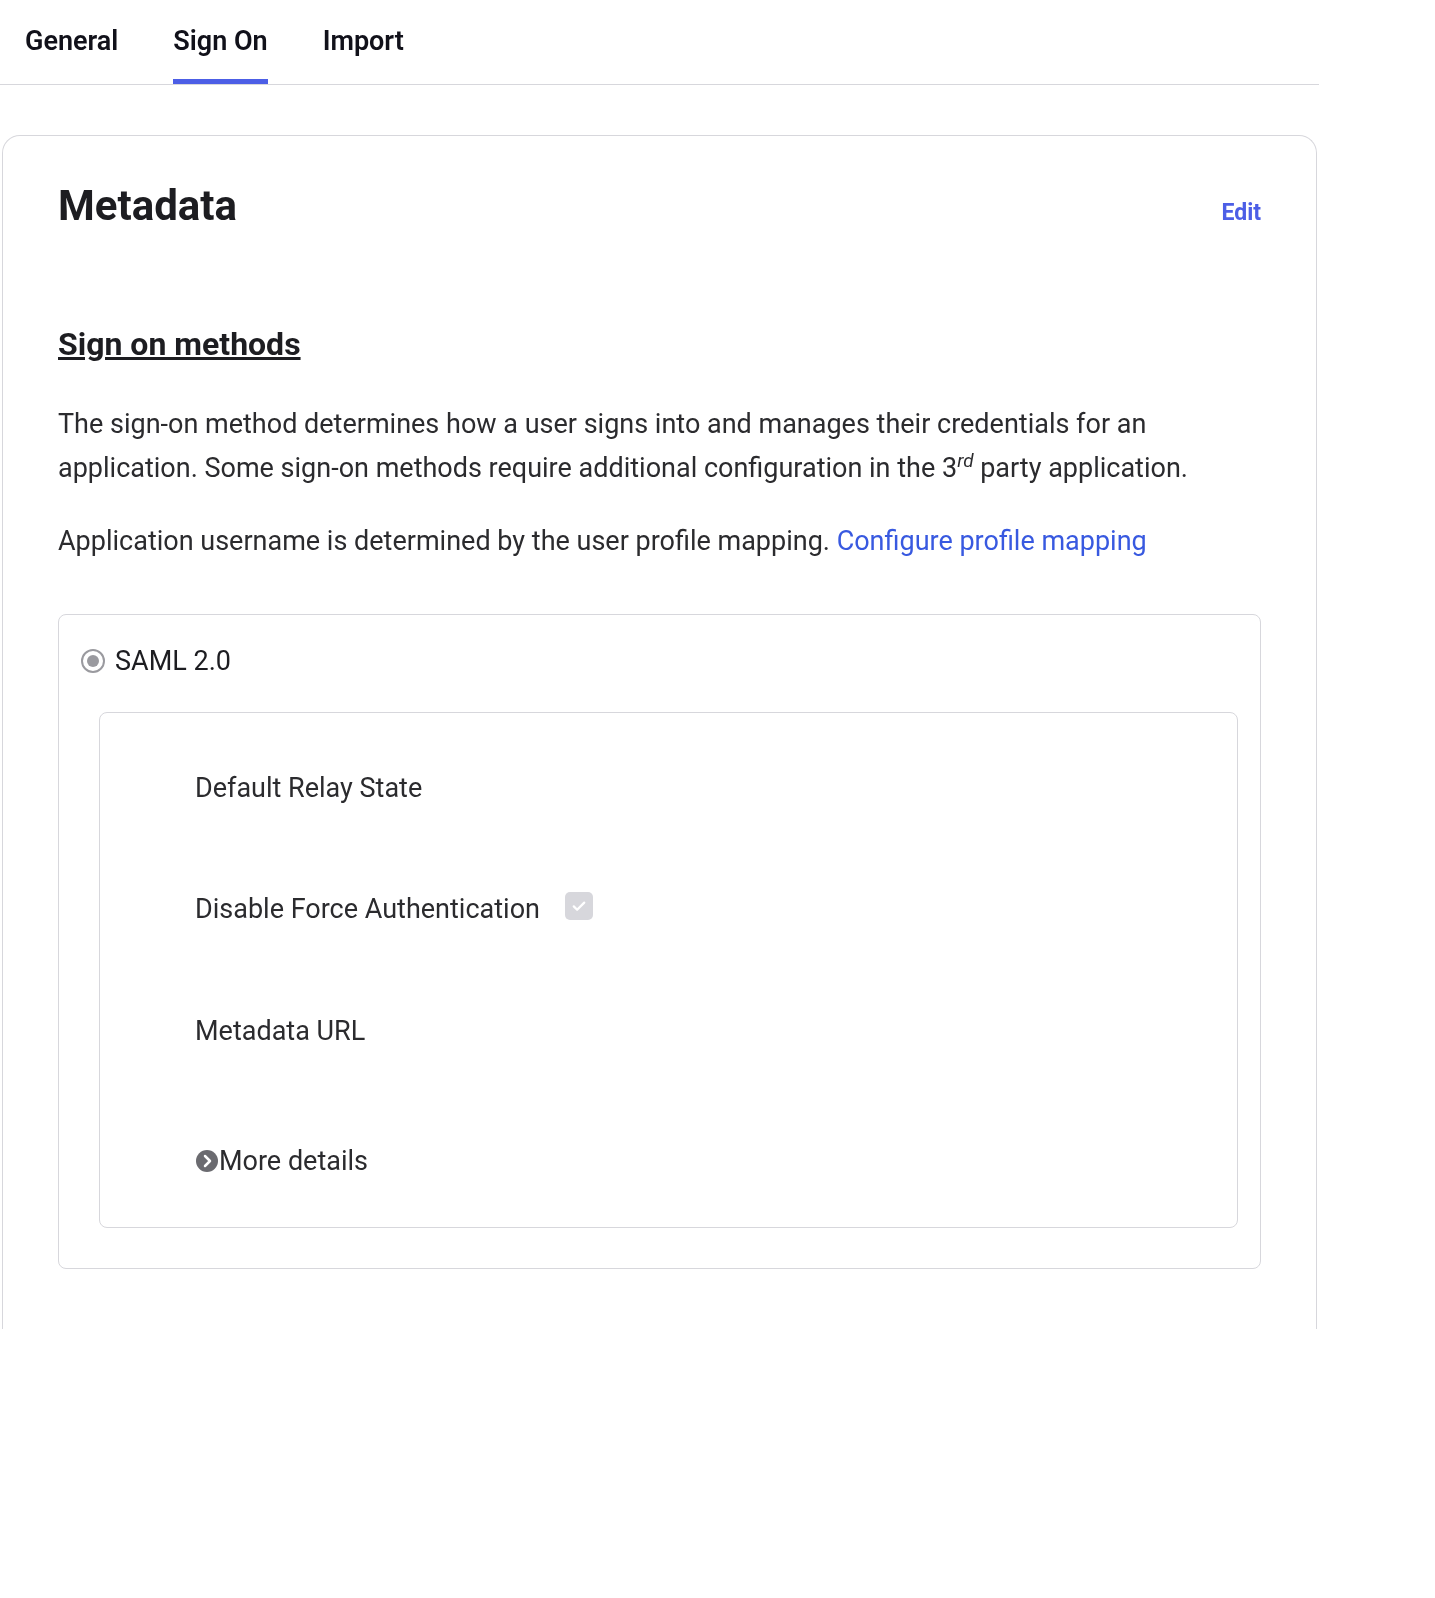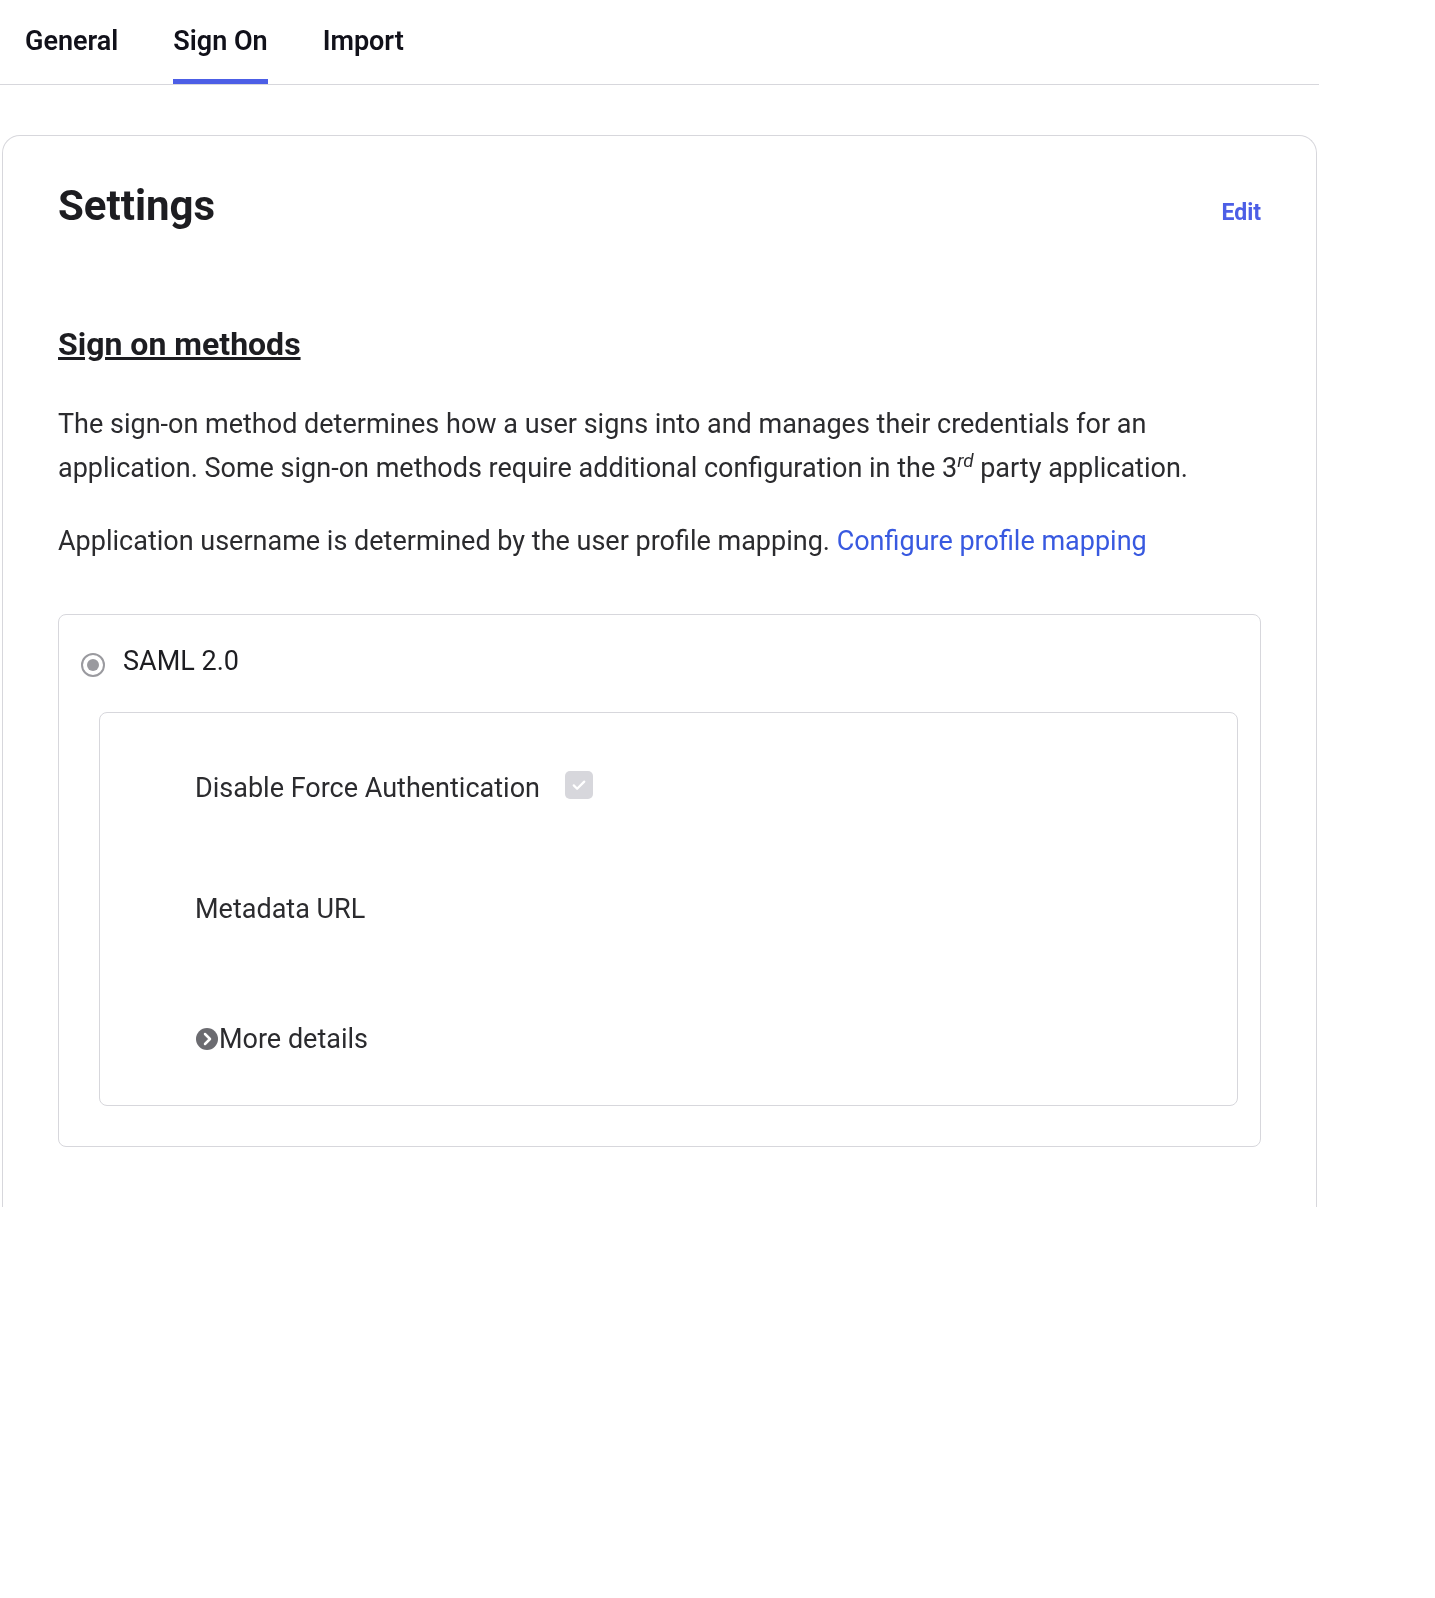--- a/index.html
+++ b/index.html
@@ -90,22 +90,22 @@
 
   
   .method-box {
     margin-top: 50px;
     border: 1px solid var(--border-gray);
     border-radius: 8px;
     padding: 30px 22px 40px 22px;
   }
   .radio-row {
     display: flex;
-    align-items: flex-end;
-    gap: 18px;
+    align-items: center;
+    gap: 10px;
     font-size: 27px;
   }
   .radio {
     width: 24px;
     height: 24px;
     border: 2px solid #9a9a9f;
     border-radius: 50%;
     display: inline-flex;
     align-items: center;
     justify-content: center;
@@ -200,21 +200,21 @@
 
   <div class="tabbar">
     <div class="tab">General</div>
     <div class="tab active">Sign On</div>
     <div class="tab">Import</div>
   </div>
 
   <div class="panel">
 
     <div class="panel-header-row">
-      <h1 class="panel-title">Settings</h1>
+      <h1 class="panel-title">Metadata</h1>
       <div class="edit-link">Edit</div>
     </div>
 
     <h2 class="sub-heading">Sign on methods</h2>
 
     <p class="body-text">
       <span>The sign-on method determines how a user signs into and manages their credentials for an application. Some sign-on methods require additional configuration in the 3</span><sup>rd</sup><span> party application.</span>
     </p>
 
     <p class="body-text">
@@ -223,20 +223,24 @@
 
     <div class="method-box">
 
       <div class="radio-row">
         <span class="radio"></span>
         <span>SAML 2.0</span>
       </div>
 
       <div class="inner-box">
 
+        <div class="field-row">
+          <div class="field-label">Default Relay State</div>
+          <div class="field-value"></div>
+        </div>
 
         <div class="field-row">
           <div class="field-label">Disable Force Authentication</div>
           <div class="field-value">
             <span class="checkbox-disabled">
               <svg viewBox="0 0 24 24">
                 <path d="M5 12.5l4.5 4.5L19 7.5" fill="none" stroke="#ffffff" stroke-width="3" stroke-linecap="round" stroke-linejoin="round"></path>
               </svg>
             </span>
           </div>

